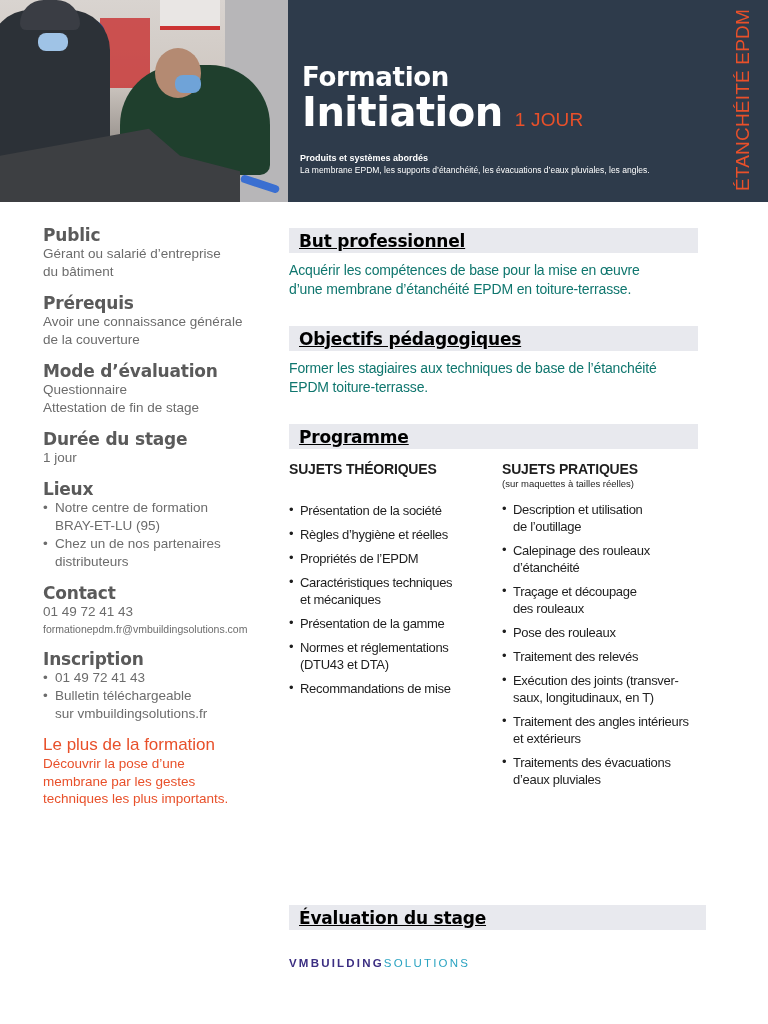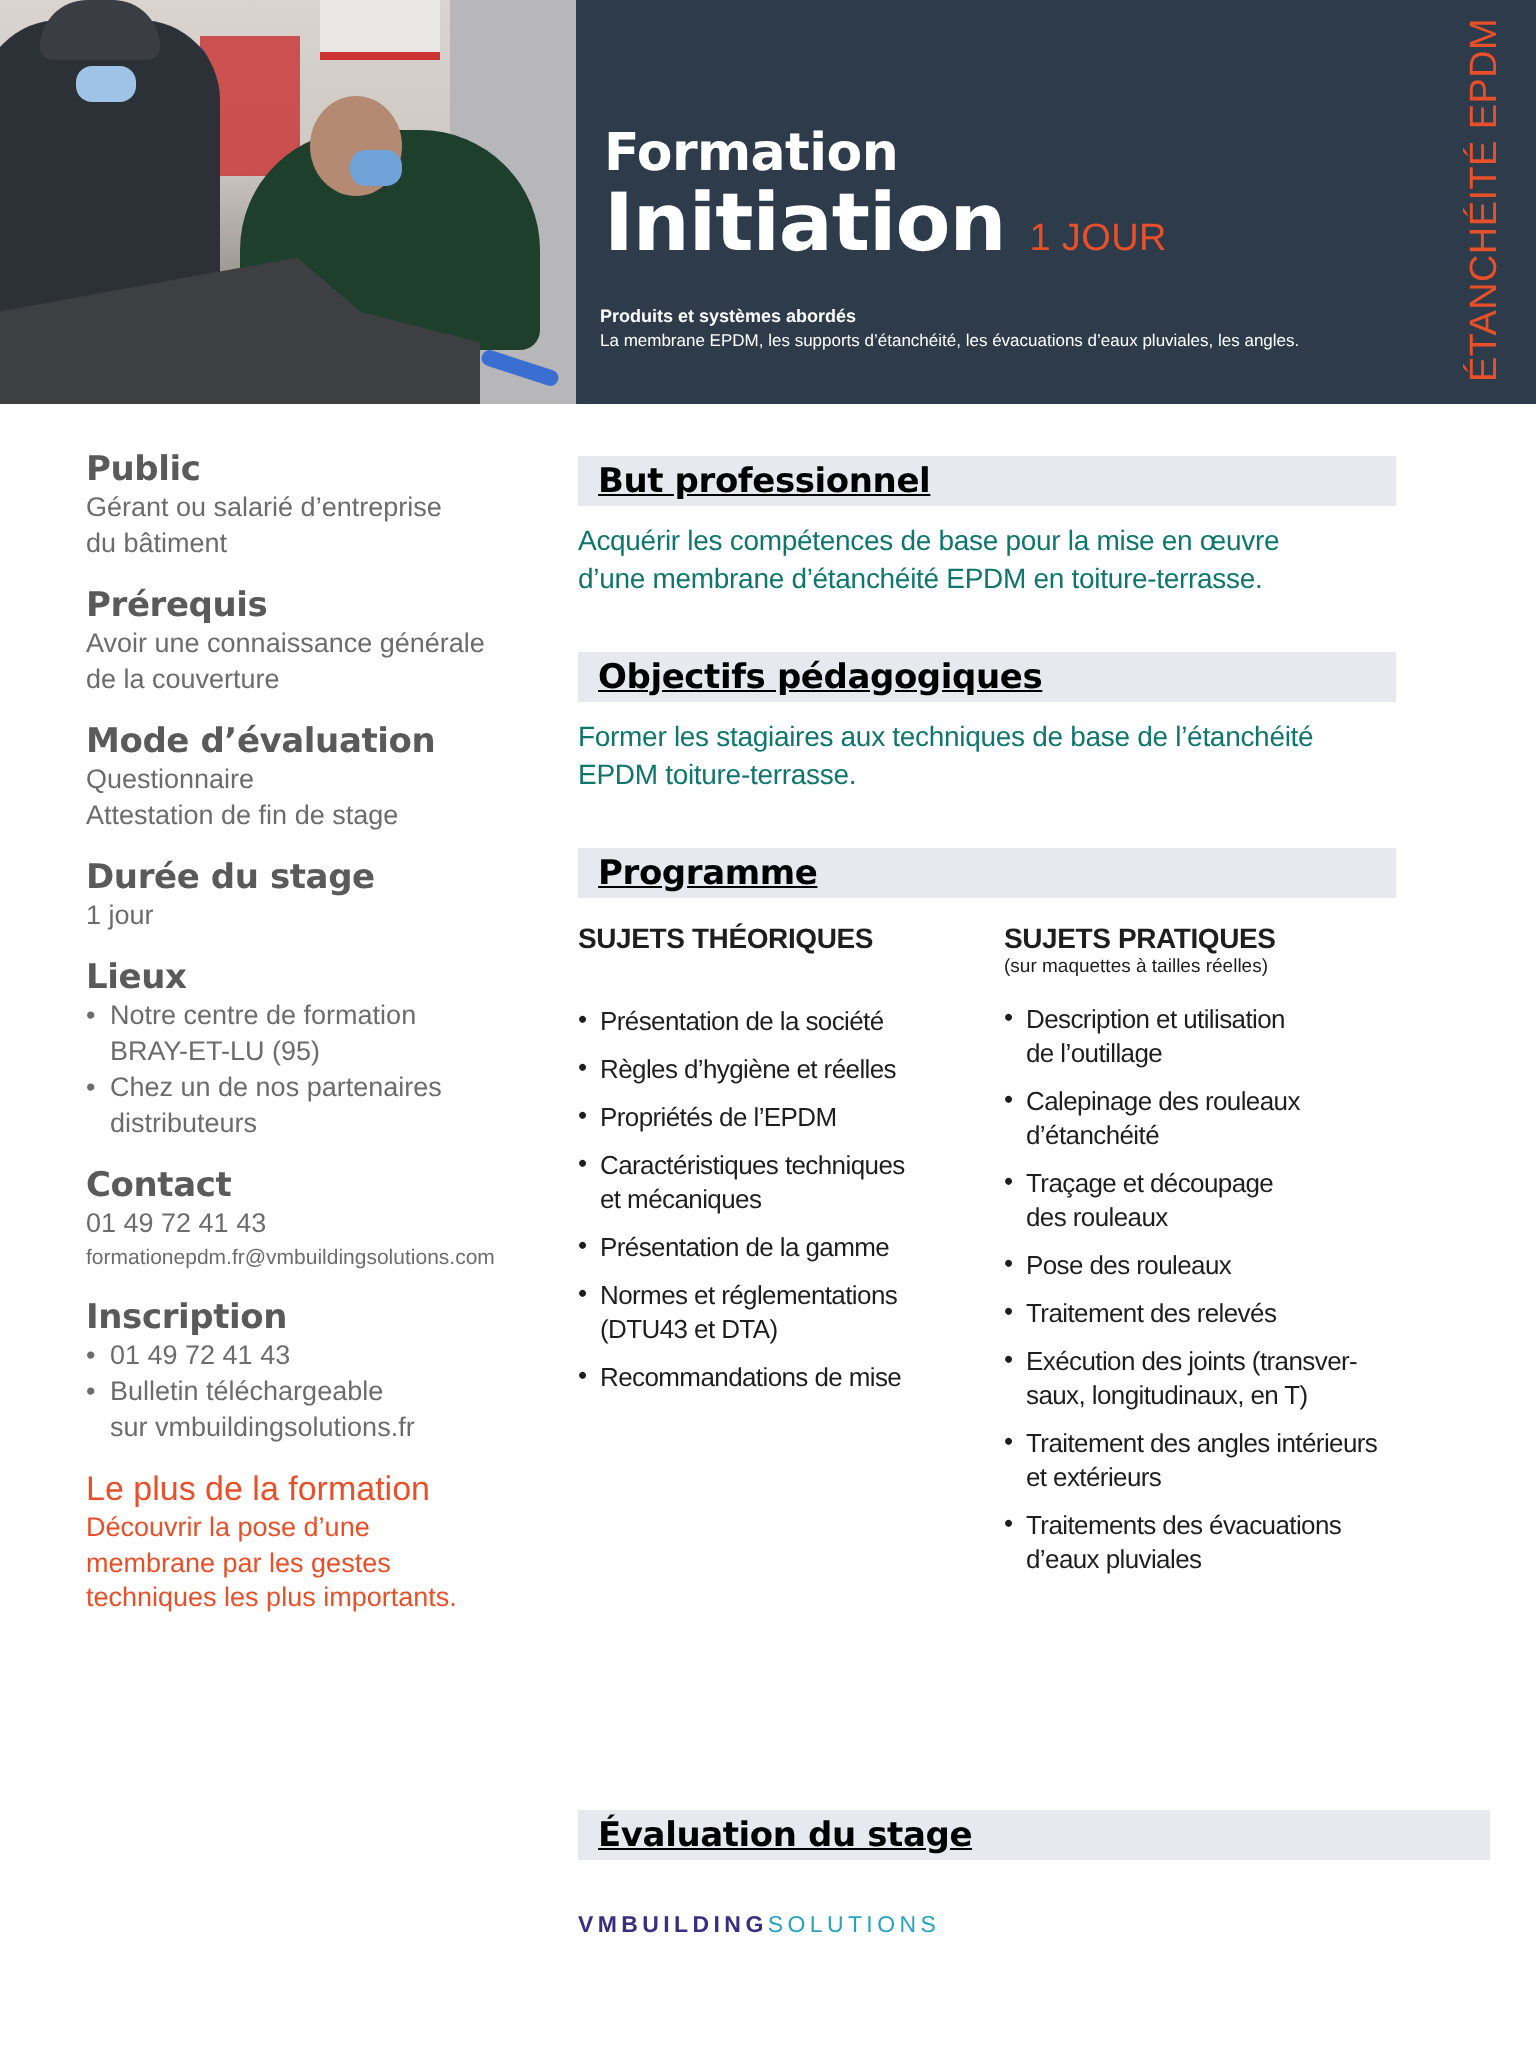--- a/index.html
+++ b/index.html
@@ -58,21 +58,21 @@
   .prog { position: absolute; left: 289px; top: 460px; width: 409px; display: flex; }
   .prog-col { width: 213px; }
   .prog-col.right-col { width: 196px; }
   .prog-head { font-size: 14px; font-weight: bold; color: #1e1e1e; line-height: 18px; letter-spacing: -0.2px; }
   .prog-sub { font-size: 9.5px; color: #1e1e1e; line-height: 12px; }
   .prog-list { list-style: none; margin-top: 24px; }
   .prog-col.right-col .prog-list { margin-top: 11px; }
   .prog-item { font-size: 13px; color: #1e1e1e; line-height: 17px; padding-left: 11px; position: relative; margin-bottom: 7px; letter-spacing: -0.3px; }
   .prog-item .dot { position: absolute; left: 0; top: -1px; font-size: 13px; }
 
-  .eval-bar { position: absolute; left: 289px; top: 905px; width: 456px; height: 25px; background: #e8e9ee; padding-left: 10px; display: flex; align-items: center; }
+  .eval-bar { position: absolute; left: 289px; top: 905px; width: 417px; height: 25px; background: #e8e9ee; padding-left: 10px; display: flex; align-items: center; }
 
   .logo { position: absolute; left: 289px; top: 957px; font-size: 11.5px; font-weight: bold; letter-spacing: 2.2px; display: flex; }
   .logo .vm { color: #3b2e82; }
   .logo .building { color: #3b2e82; }
   .logo .solutions { color: #2aa3c1; font-weight: normal; }
 </style>
 </head>
 <body>
 
 <div class="header">

